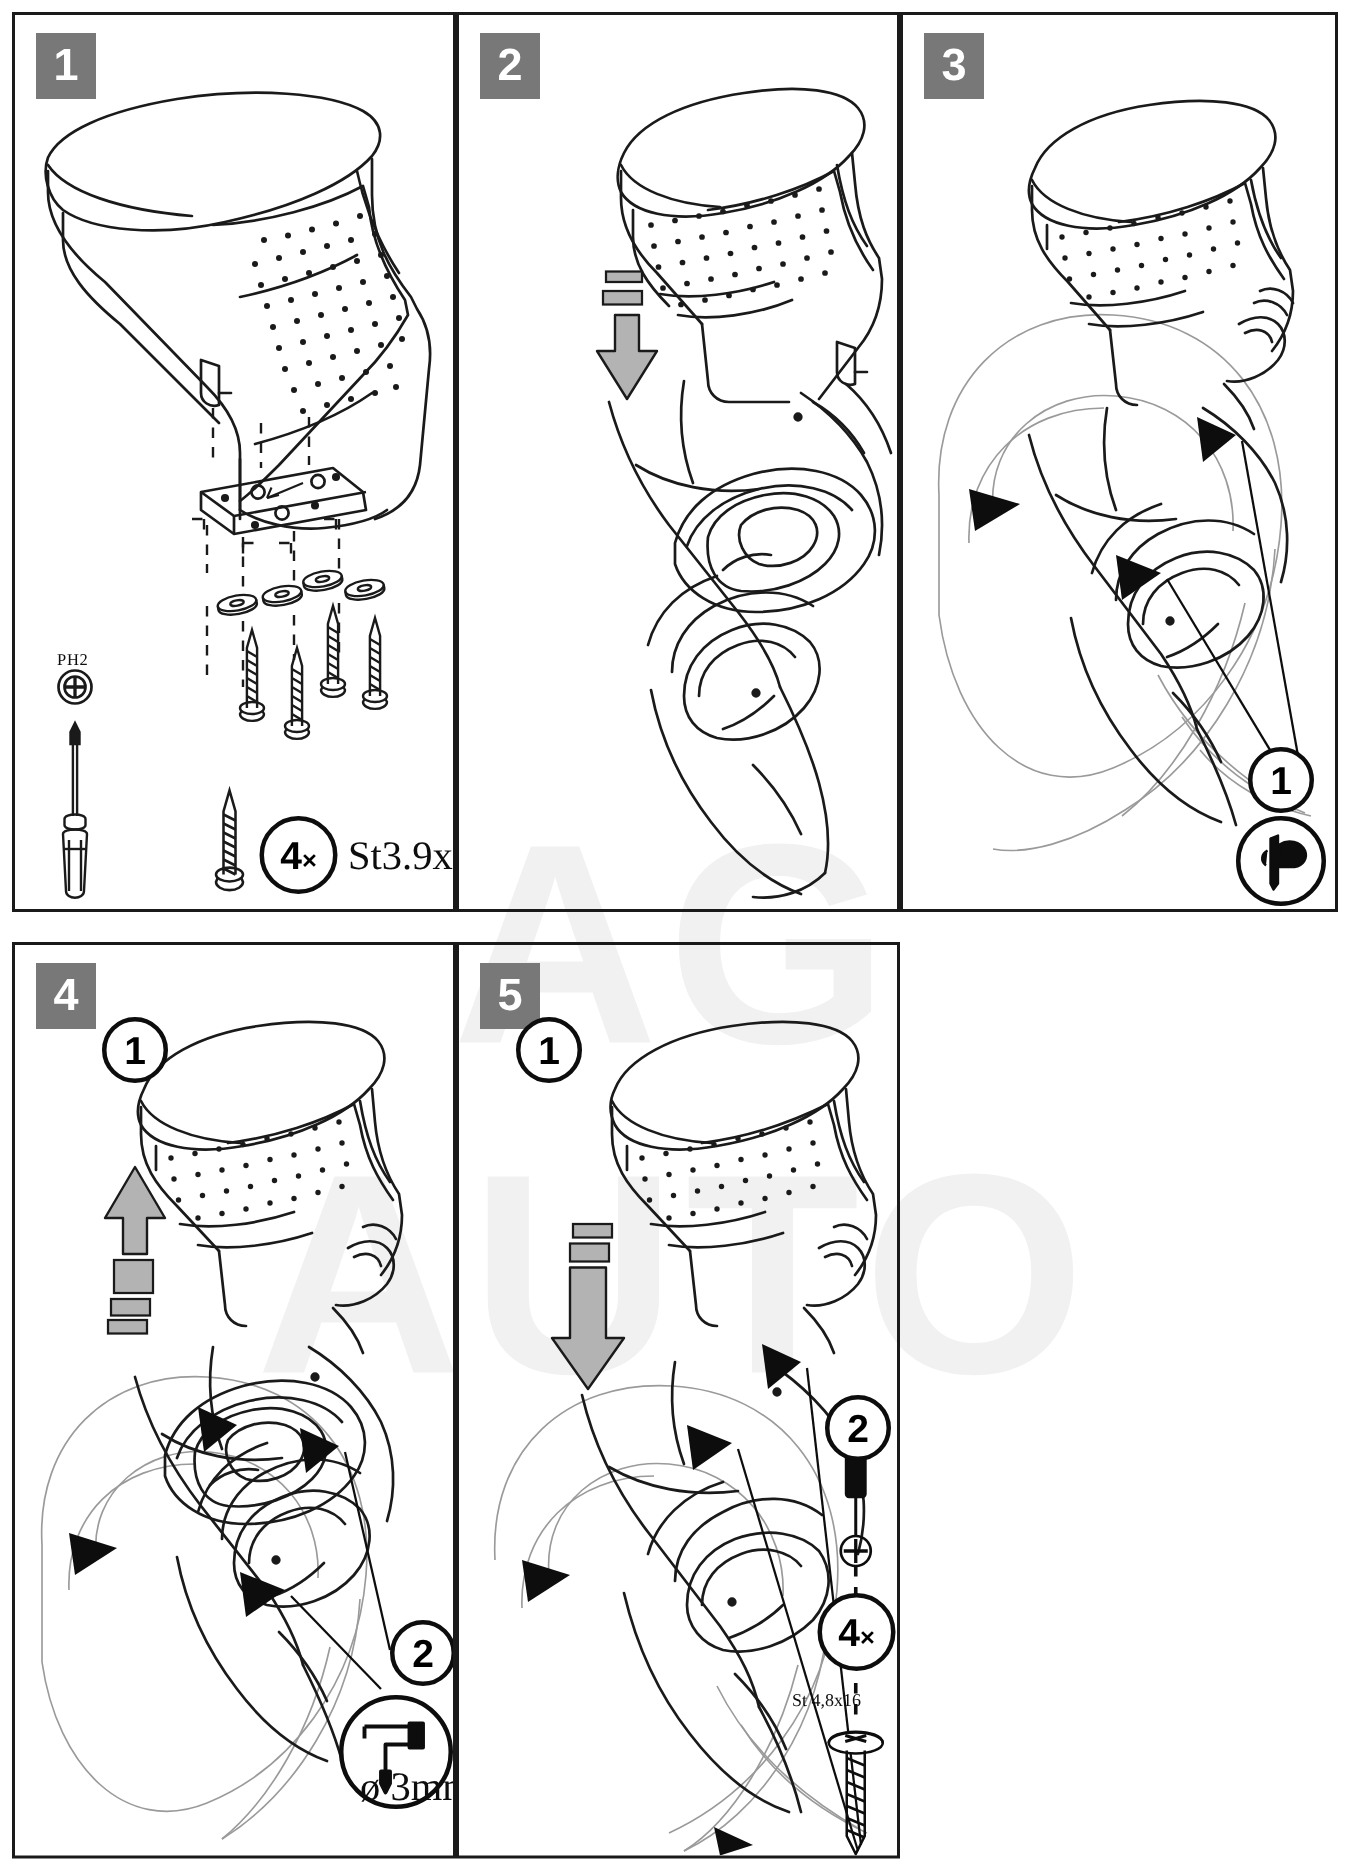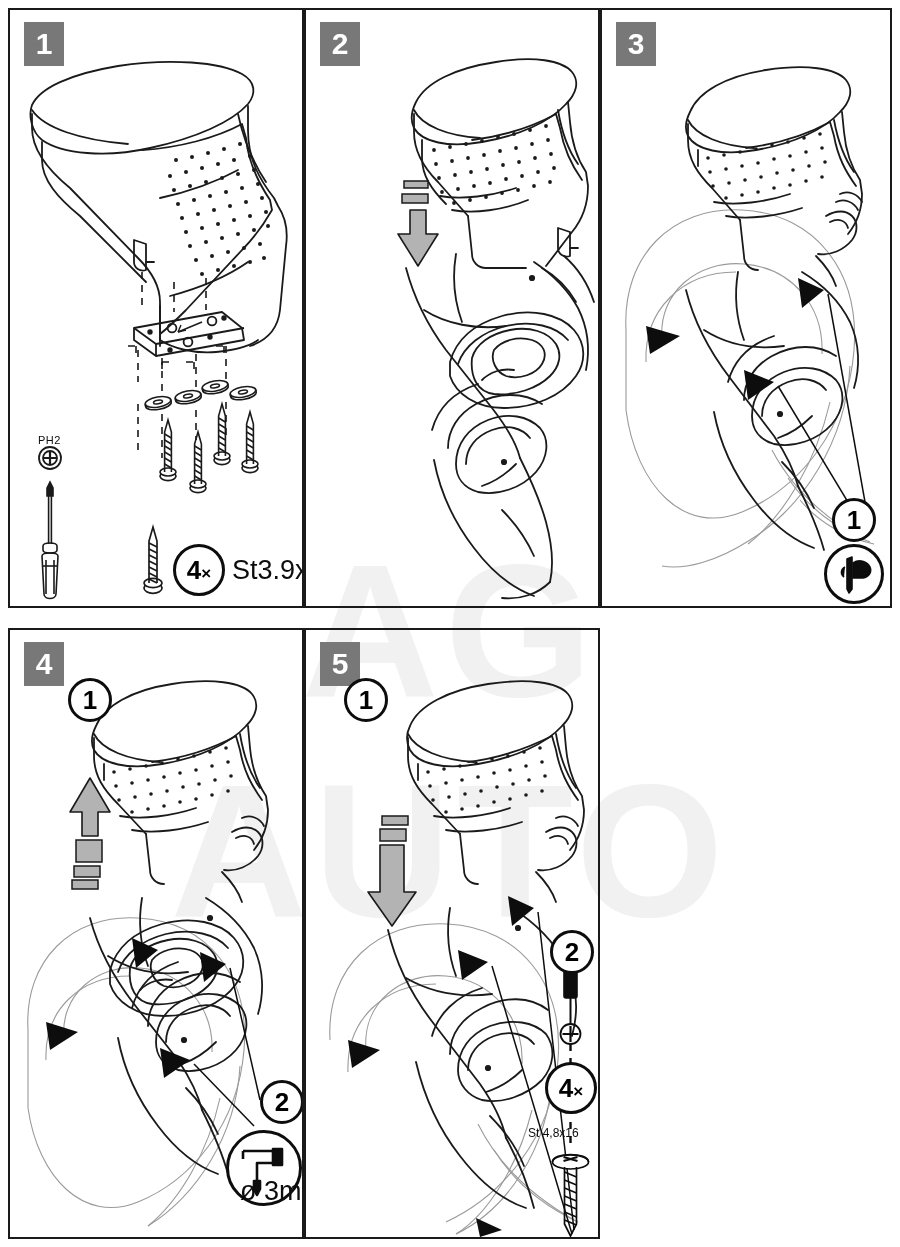--- a/index.html
+++ b/index.html
@@ -75,21 +75,21 @@
   .callout.qty {
     width: 52px; height: 52px; line-height: 46px; font-size: 26px;
   }
   .callout.qty .x { font-size: 17px; }
   .callout.tool {
     width: 60px; height: 60px;
   }
   .callout.tool.wide { width: 76px; height: 76px; }
   .spec {
     position: absolute;
-    font-family: Liberation Sans, sans-serif;
+    font-family: Liberation Serif, serif;
     color: #0d0d0d;
     z-index: 7;
     white-space: nowrap;
   }
   .spec.big { font-size: 27px; }
   .spec.mid { font-size: 12px; }
   .spec.small { font-size: 11px; letter-spacing: .5px; }
   svg { display: block; }
 </style>
 </head>

